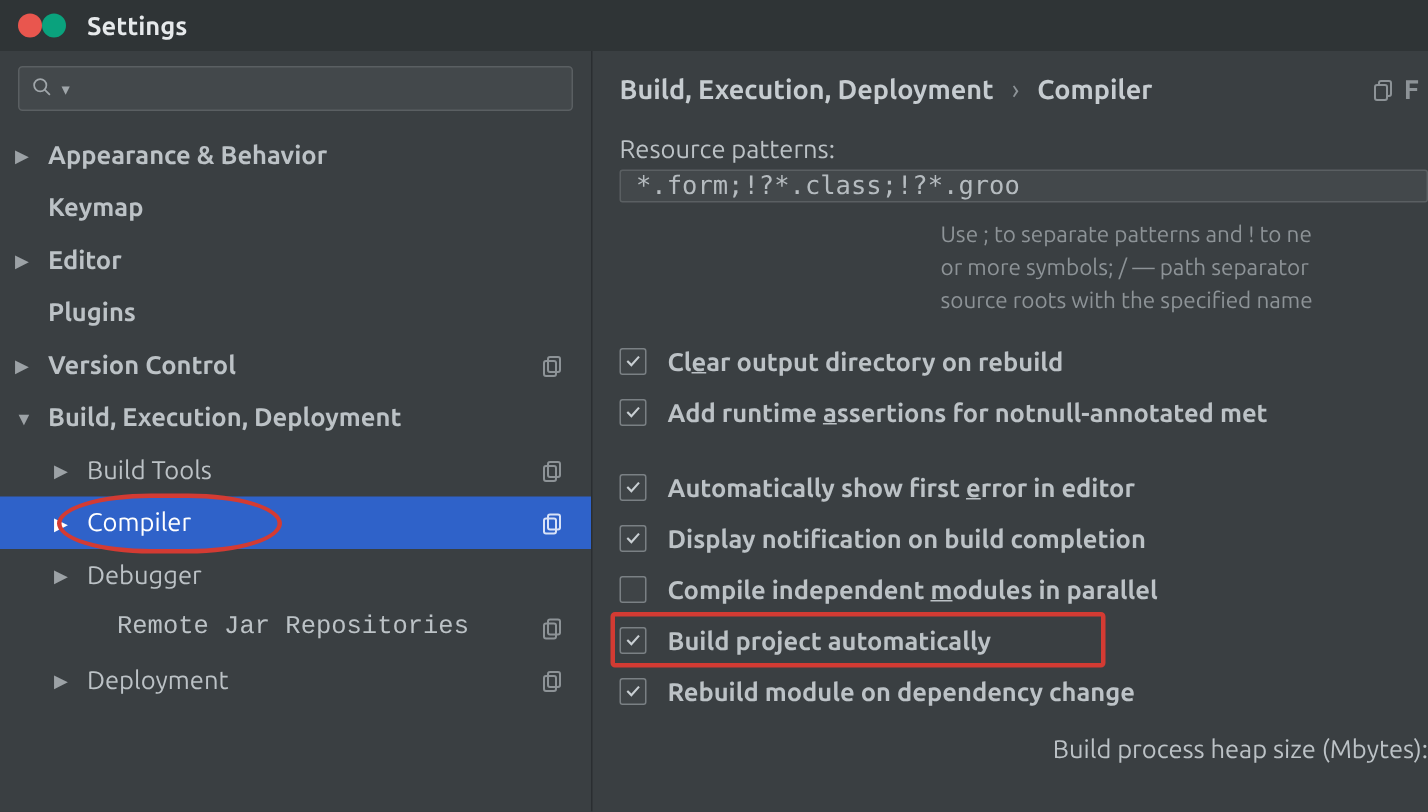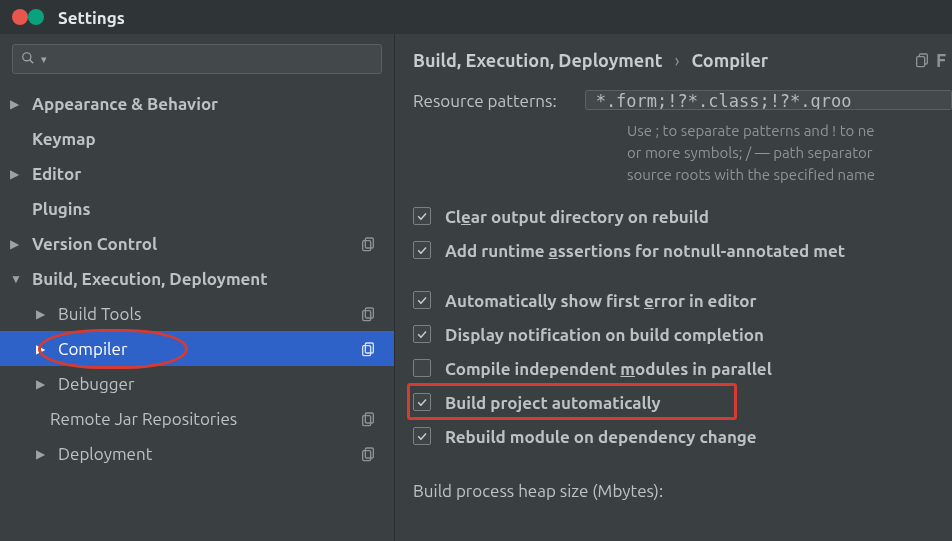--- a/index.html
+++ b/index.html
@@ -63,21 +63,21 @@
   .bold { font-weight: bold; }
   .item.selected { background: #2f62c9; color: #fff; }
   .item.selected .arrow { color:#fff; }
   .copy {
     position:absolute; right:18px; top:50%; transform:translateY(-50%);
     width:16px; height:16px; color:#8d9397;
   }
   .copy svg { width:16px; height:16px; fill: currentColor; }
   .item.selected .copy { color:#d8e2f7; }
   .indent1 { padding-left: 36px; }
-  .indent2 { padding-left: 28px; }
+  .indent2 { padding-left: 56px; font-family: Liberation Mono, monospace; }
   .circle-ann {
     position: absolute;
     left: 38px;
     top: -2px;
     width: 150px;
     height: 40px;
     border: 3px solid #d33b33;
     border-radius: 50% / 60%;
     pointer-events: none;
   }
@@ -87,21 +87,21 @@
     color: #bcc2c6;
     overflow: hidden;
   }
   .breadcrumb {
     display: flex; align-items: center; gap: 16px; font-size: 18px; font-weight: bold;
     color: #c6ccd0;
   }
   .breadcrumb .sep { color: #8d9397; font-weight: normal; margin: 0 -4px;}
   .breadcrumb .copybtn { margin-left: auto; margin-right: 6px; color:#8d9397; display:flex; align-items:center; gap:6px;}
   .row {
-    display: flex; align-items: center; gap: 28px; margin-top: 20px; font-size: 17px;
+    display: flex; gap: 4px; margin-top: 20px; font-size: 17px; flex-direction: column;
   }
   .patternlabel { color:#bcc2c6; }
   .patterninput {
     flex:1; height: 20px; background: #43484b; border: 1px solid #5a5f62;
     border-radius: 2px; color: #b5bbbf; font-family: monospace; font-size: 17px;
     padding: 0 10px; white-space: nowrap; overflow:hidden;
   }
   .hint { margin-left: 214px; margin-top: 10px; font-size: 15px; color: #8d9397; line-height: 1.45; }
   .checks { margin-top: 14px; }
   .check {
@@ -113,21 +113,21 @@
     width: 18px; height: 18px; border: 1px solid #7a8084; border-radius: 2px;
     background: #3f4447; display: flex; align-items: center; justify-content: center;
     color: #c9cfd3; font-size: 13px;
   }
   .cbox.on::after { content: "✓"; }
   .under { text-decoration: underline; }
   .box-ann {
     position:absolute; left: -6px; top: -2px; width: 330px; height: 37px;
     border: 3px solid #d33b33; border-radius: 3px; pointer-events: none;
   }
-  .heapline { margin-top: 28px; font-size: 17px; }
+  .heapline { margin-top: 12px; font-size: 17px; text-align: right; }
 </style>
 </head>
 <body>
 
 <div class="titlebar">
   <div class="wc wc-red"></div>
   <div class="wc wc-green"></div>
   <div class="title">Settings</div>
 </div>
 

